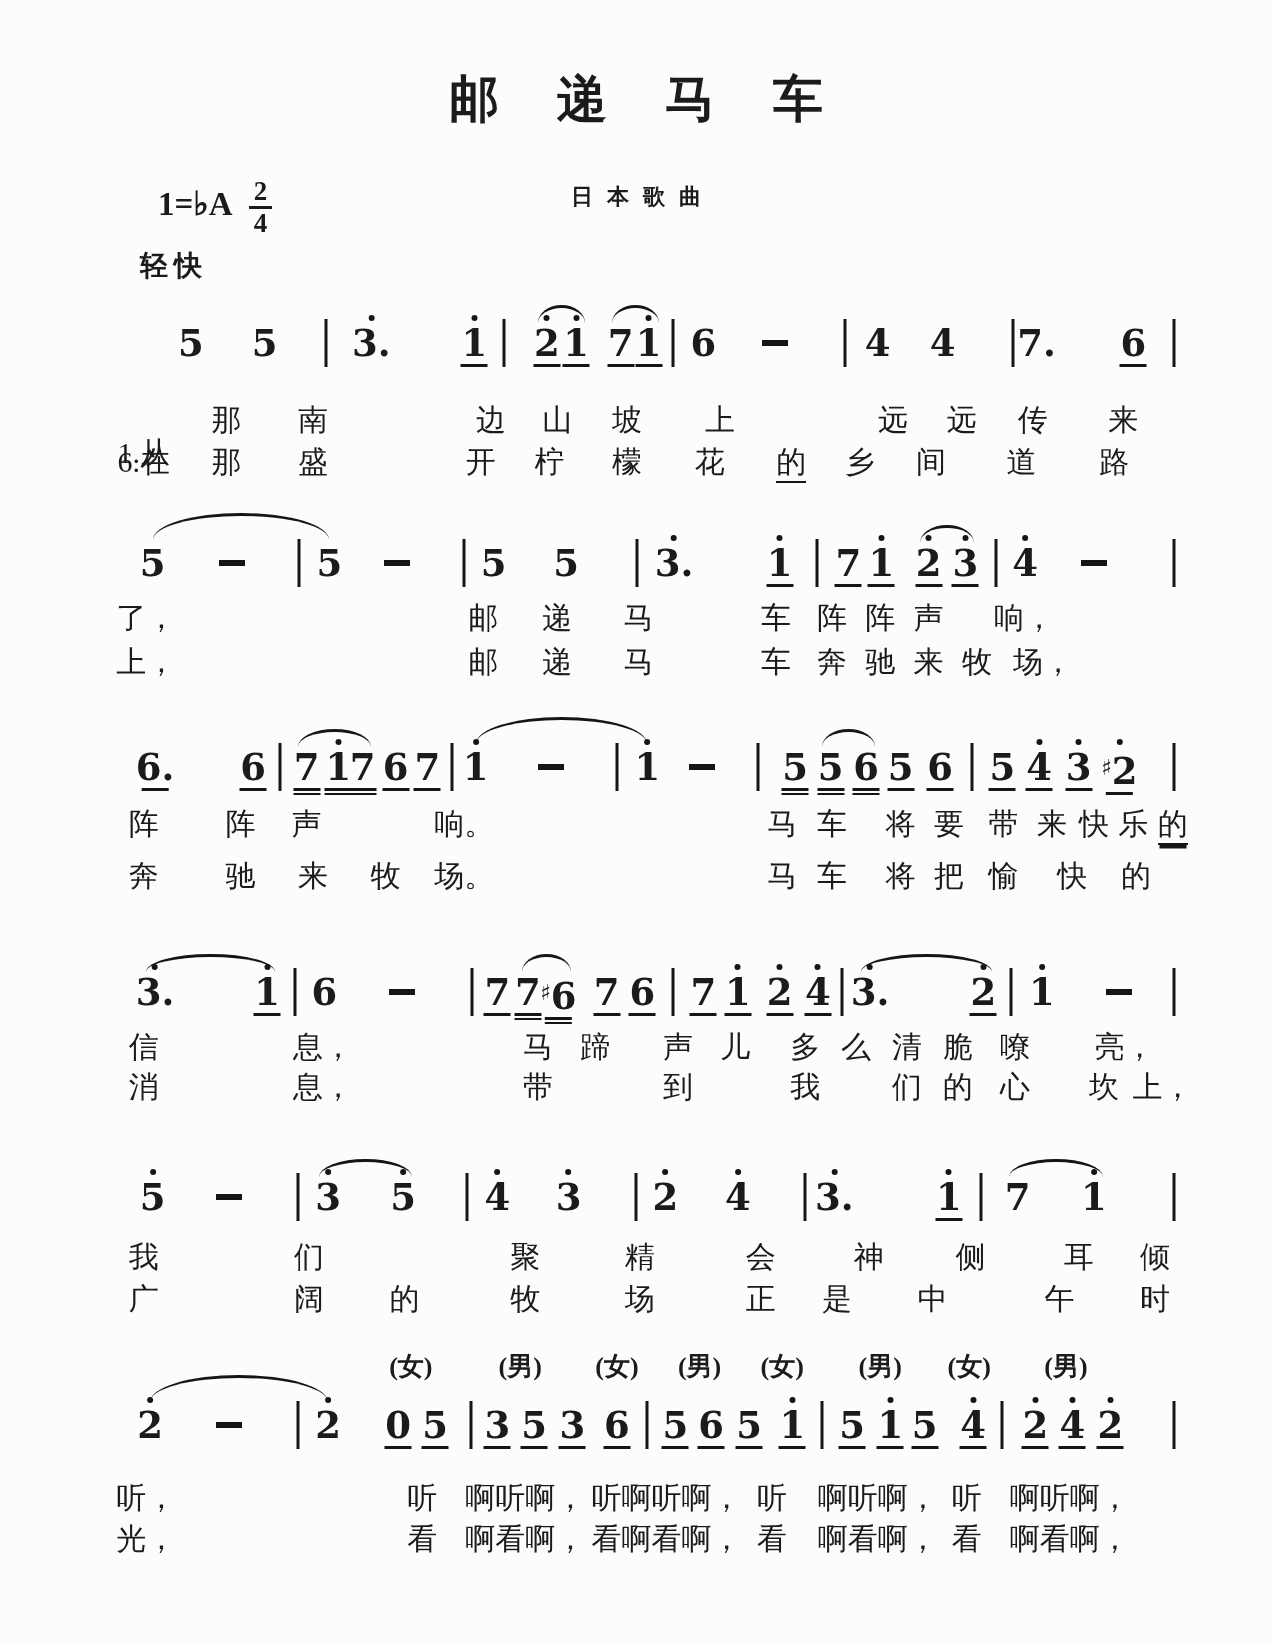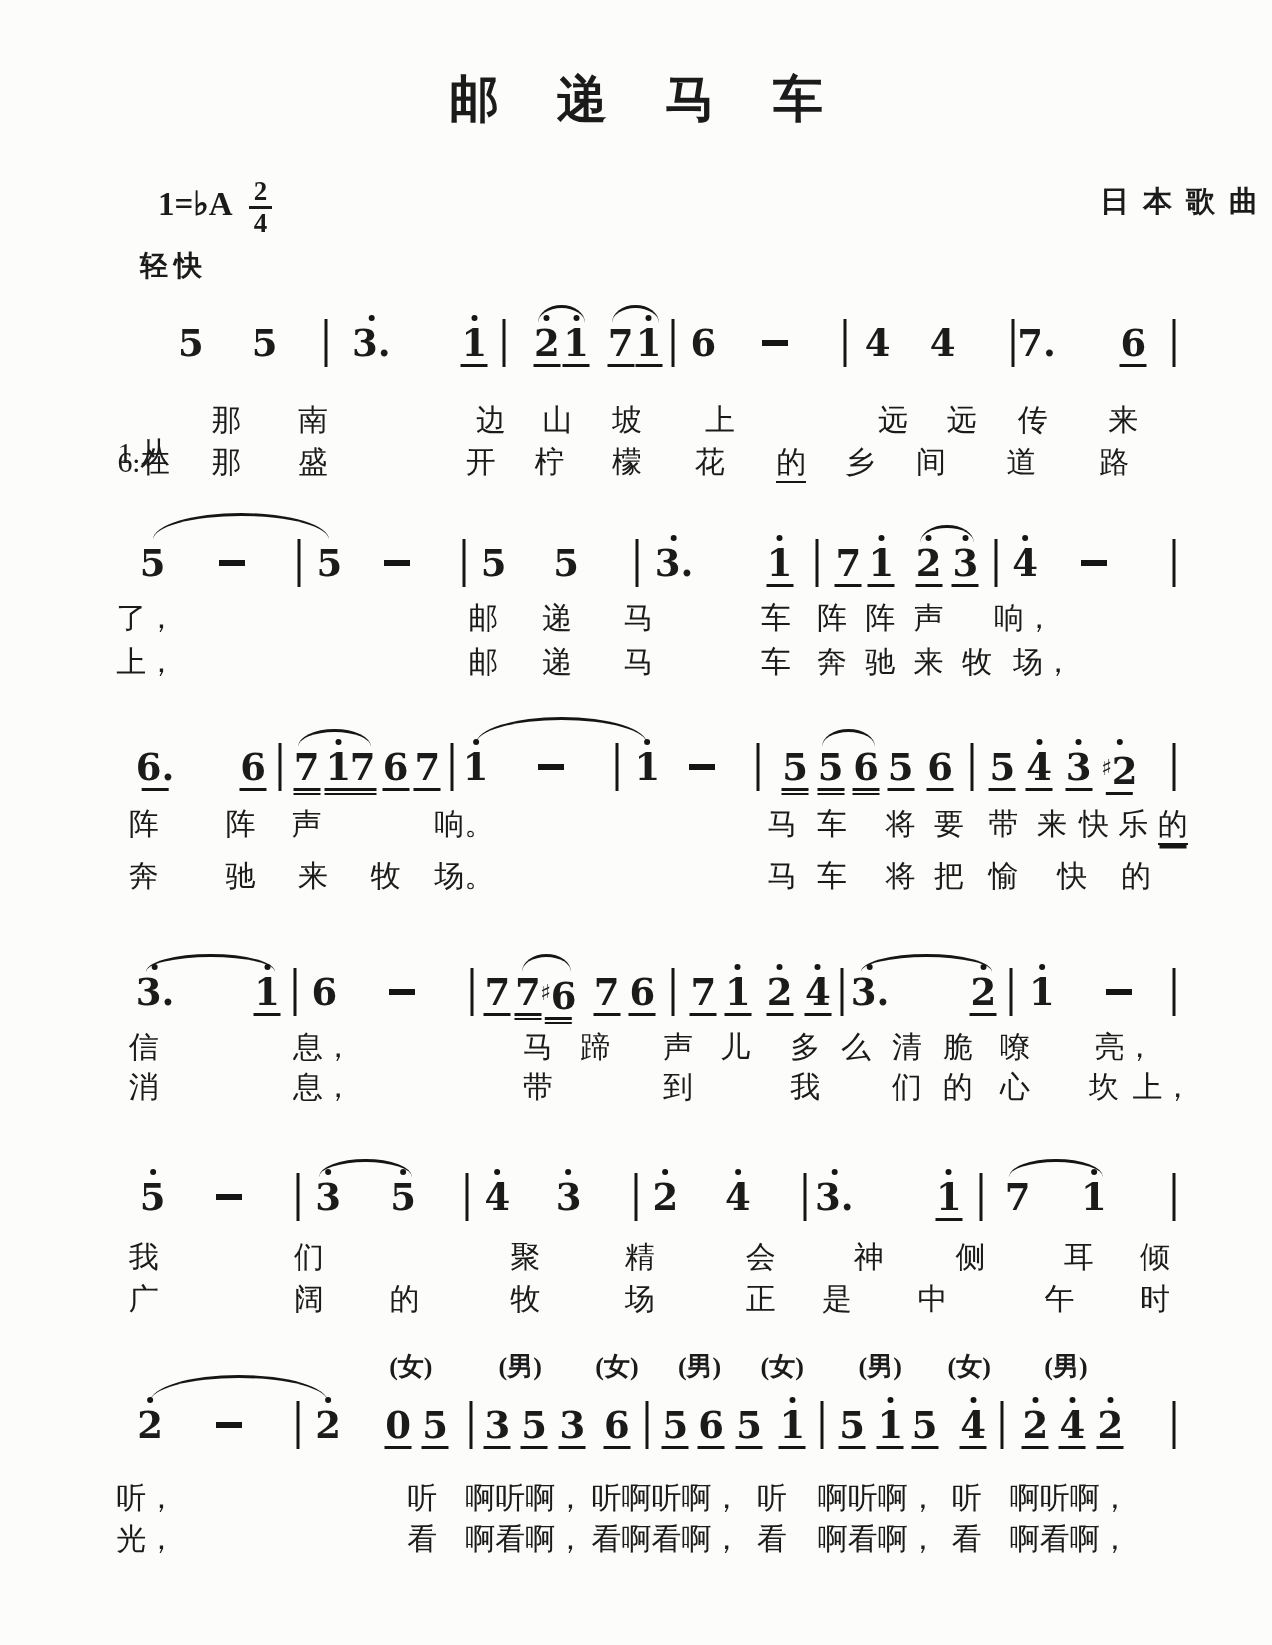--- a/index.html
+++ b/index.html
@@ -5,22 +5,22 @@
   html,body{margin:0;padding:0;background:#e8e8e6;}
   .page{position:relative;width:1272px;height:1645px;margin:0 auto;background:#fcfcfa;color:#1b1b1b;
         font-family:"Liberation Serif",serif;overflow:hidden;}
   
   .title{position:absolute;top:66px;left:0;width:100%;text-align:center;
          font-size:50px;font-weight:bold;letter-spacing:58px;text-indent:58px;white-space:nowrap;}
   .keysig{position:absolute;left:158px;top:178px;font-weight:bold;font-size:33px;white-space:nowrap;}
   .frac{display:inline-block;vertical-align:middle;text-align:center;margin-left:16px;font-size:27px;line-height:27px;}
   .frac .n{display:block;border-bottom:3px solid #1b1b1b;padding:0 5px 1px;}
   .frac .d{display:block;padding-top:1px;}
-  .subtitle{position:absolute;left:0;width:100%;top:182px;text-align:right;
-            font-size:29px;font-weight:bold;letter-spacing:14px;text-indent:14px;}
+  .subtitle{position:absolute;left:0;width:100%;top:182px;text-align:center;
+            font-size:22px;font-weight:bold;letter-spacing:14px;text-indent:14px;}
   .credits{position:absolute;left:896px;top:146px;font-size:29px;line-height:40px;letter-spacing:4px;font-weight:bold;white-space:nowrap;}
   .tempo{position:absolute;left:140px;top:247px;font-size:28px;font-weight:bold;letter-spacing:6px;}
   
   .note-row{position:absolute;left:0;width:100%;height:64px;}
   .note{position:absolute;transform:translateX(-50%);display:flex;flex-direction:column;align-items:center;}
   .hi{height:13px;display:flex;align-items:center;justify-content:center;width:100%;}
   .hi.on::after{content:"";width:6px;height:6px;border-radius:50%;background:#151515;}
   .num{font-family:"DejaVu Serif","Liberation Serif",serif;font-weight:bold;font-size:37px;line-height:38px;white-space:nowrap;}
   .num .sharp{font-size:22px;vertical-align:9px;letter-spacing:0;}
   .dash{width:26px;height:6px;background:#151515;margin-top:16px;}

